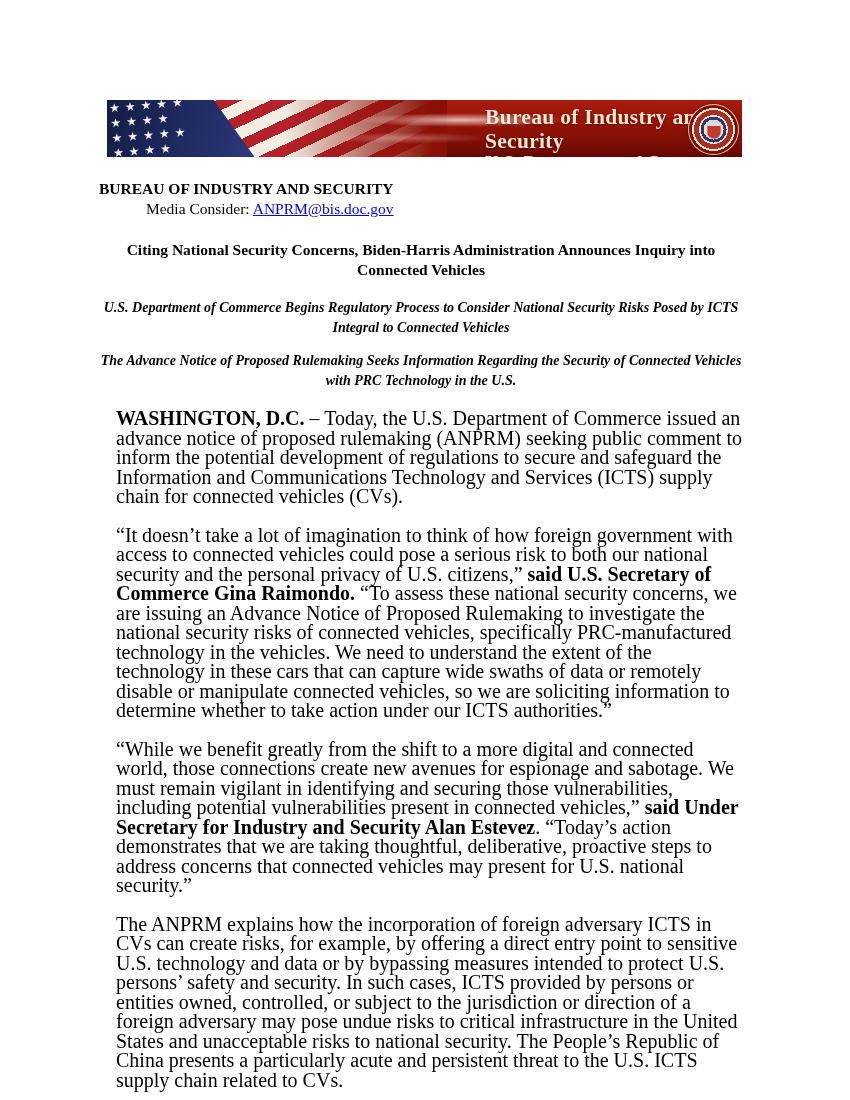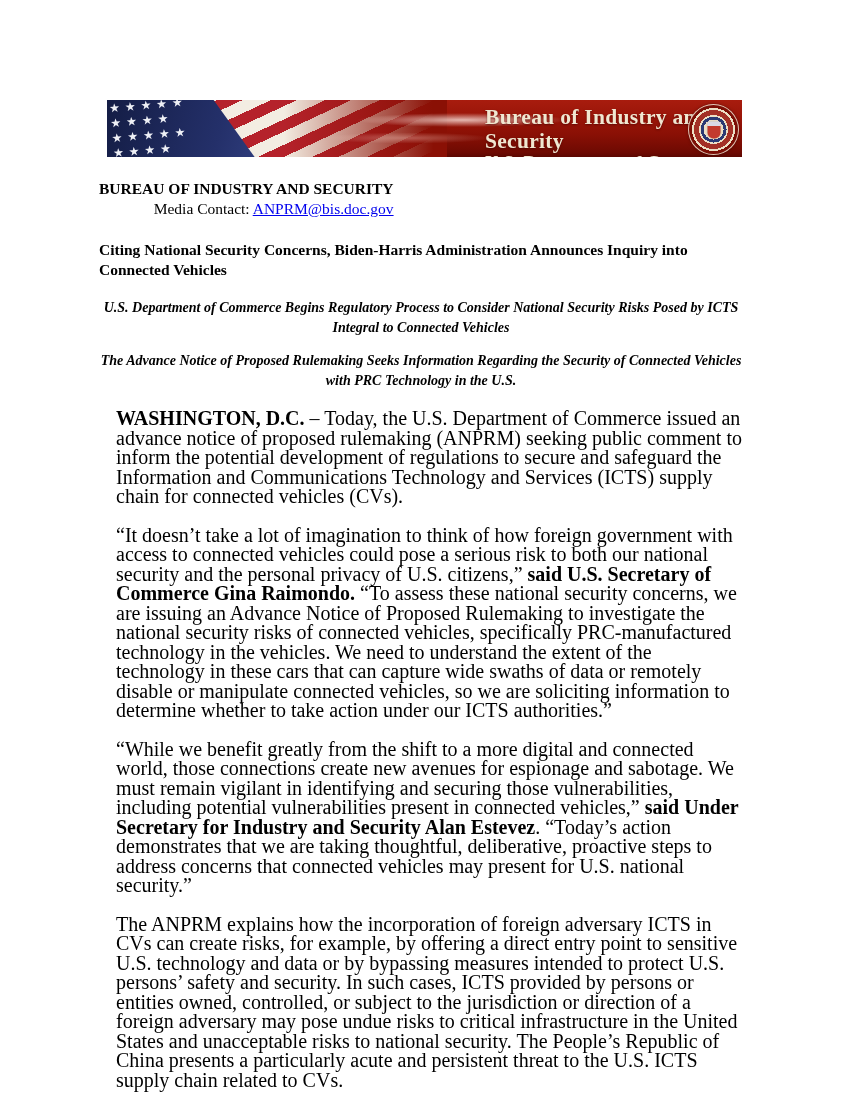--- a/index.html
+++ b/index.html
@@ -107,20 +107,21 @@
   .bold { font-weight: bold; }
   a.doc-link {
     color: #0000ee;
     text-decoration: underline;
     cursor: pointer;
   }
 
   
   .headline {
     margin: 22px auto 0 auto;
+    text-align: center;
     font-weight: bold;
     font-size: 15.5px;
     line-height: 19.5px;
   }
   .subheadline {
     margin: 19px auto 0 auto;
     text-align: center;
     font-weight: bold;
     font-style: italic;
     font-size: 14px;
@@ -153,21 +154,21 @@
       <div class="banner-subtitle">U.S. Department of Commerce</div>
     </div>
     <div class="seal">
       <div class="seal-shield"></div>
     </div>
   </div>
 
   <div class="release-header">
     <div class="release-right">
       <div class="bold">BUREAU OF INDUSTRY AND SECURITY</div>
-      <div><span>Media Contact:</span> <a class="doc-link">ANPRM@bis.doc.gov</a></div>
+      <div><span>Media Consider:</span> <a class="doc-link">ANPRM@bis.doc.gov</a></div>
     </div>
   </div>
 
   <div class="headline">Citing National Security Concerns, Biden-Harris Administration Announces Inquiry into Connected Vehicles</div>
   <div class="subheadline">U.S. Department of Commerce Begins Regulatory Process to Consider National Security Risks Posed by ICTS Integral to Connected Vehicles</div>
   <div class="subheadline second">The Advance Notice of Proposed Rulemaking Seeks Information Regarding the Security of Connected Vehicles with PRC Technology in the U.S.</div>
 
   <p class="para"><span class="bold">WASHINGTON, D.C.</span><span> – Today, the U.S. Department of Commerce issued an advance notice of proposed rulemaking (ANPRM) seeking public comment to inform the potential development of regulations to secure and safeguard the Information and Communications Technology and Services (ICTS) supply chain for connected vehicles (CVs).</span></p>
 
   <p class="para"><span>“It doesn’t take a lot of imagination to think of how foreign government with access to connected vehicles could pose a serious risk to both our national security and the personal privacy of U.S. citizens,” </span><span class="bold">said U.S. Secretary of Commerce Gina Raimondo.</span><span> “To assess these national security concerns, we are issuing an Advance Notice of Proposed Rulemaking to investigate the national security risks of connected vehicles, specifically PRC-manufactured technology in the vehicles. We need to understand the extent of the technology in these cars that can capture wide swaths of data or remotely disable or manipulate connected vehicles, so we are soliciting information to determine whether to take action under our ICTS authorities.”</span></p>

